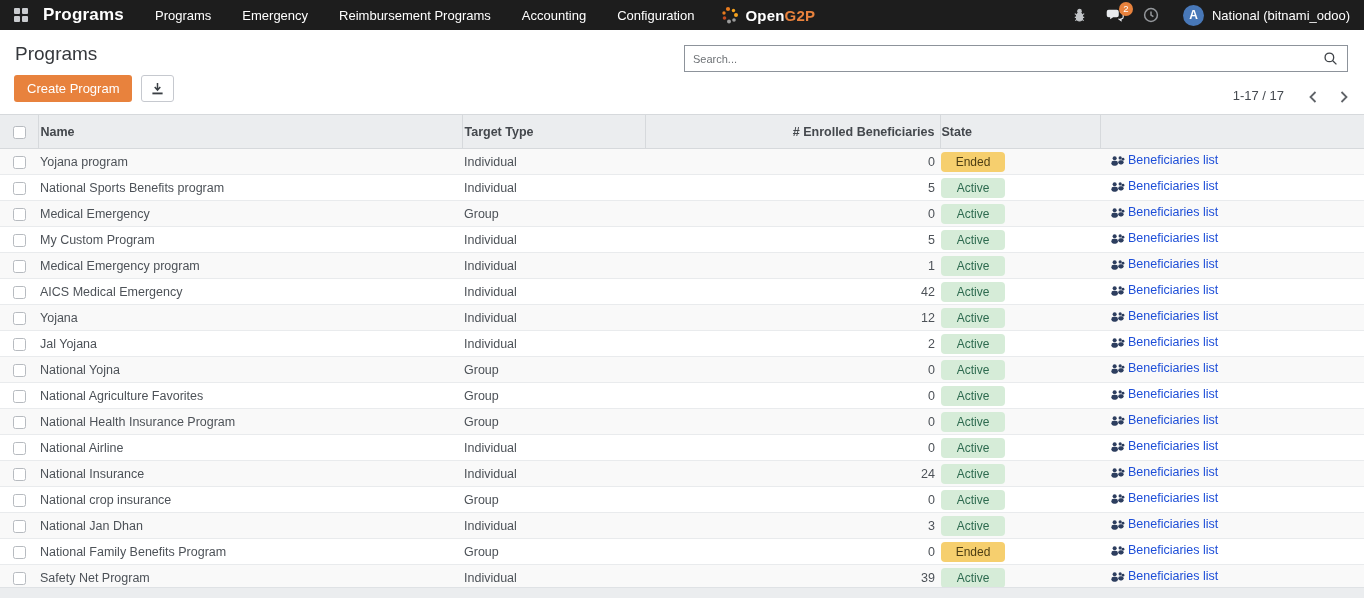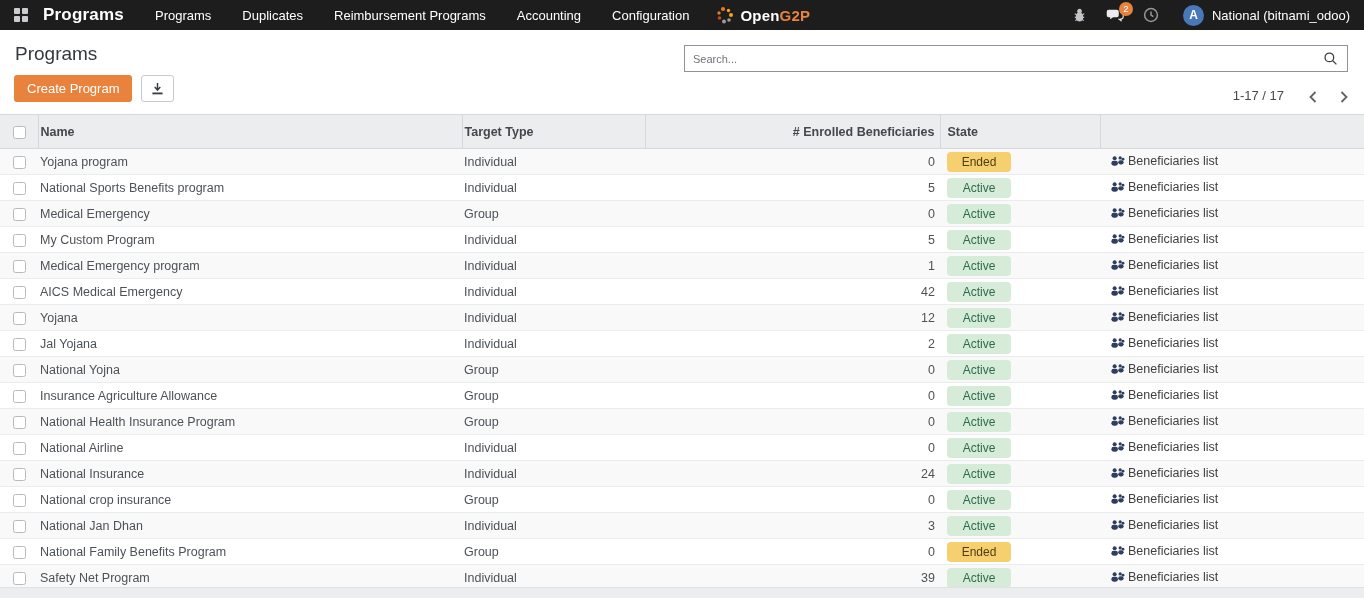--- a/index.html
+++ b/index.html
@@ -59,47 +59,47 @@
   thead th{ background:#ebedef; font-weight:700; text-align:left; height:34px;
     padding:0 4px 0 2px; border:1px solid #d6d9dc; border-left:none; color:#44484d;
     cursor:pointer; white-space:nowrap; }
   thead th:last-child{ border-right:none; cursor:default; }
   thead th.col-check{ cursor:default; }
   tbody td{ height:26px; border-top:1px solid #e9ebed; padding:0 4px 0 2px;
     overflow:hidden; white-space:nowrap; }
   tbody tr{ cursor:pointer; }
   tbody tr:nth-child(odd){ background:#f9f9f9; }
   td.num, th.num{ text-align:right; padding-right:5px; }
-  th.col-state, td.col-state{ padding-left:7px; }
+  th.col-state, td.col-state{ padding-left:1px; }
   .cb{ appearance:none; -webkit-appearance:none; width:13px; height:13px;
     border:1px solid #b7bbc0; border-radius:2.5px; background:#fff; margin:0 0 0 11px;
     vertical-align:middle; cursor:pointer; display:inline-block; }
   .badge{ display:inline-block; min-width:64px; text-align:center; border-radius:4px;
     padding:4px 10px; font-size:12px; font-weight:500; line-height:1; }
   .badge-active{ background:var(--state-active-bg,#d6ecd8); color:var(--state-active-text,#2d6a4f); }
   .badge-ended{ background:var(--state-ended-bg,#f6cf6e); color:var(--state-ended-text,#4d3e14); }
   td.benef{ padding-left:10px; }
-  .benef-link{ display:inline-flex; align-items:center; gap:3px; color:#404040; cursor:pointer; }
+  .benef-link{ display:inline-flex; align-items:flex-end; gap:3px; color:#1d4ed8; cursor:pointer; }
   .bottom-strip{ position:absolute; left:0; right:0; bottom:0; height:11px;
     background:#ebedef; border-top:1px solid #dfe2e5; }
 </style>
 </head>
 <body>
 
 <div class="topbar">
   <div class="apps-icon">
     <span></span>
       <span></span>
       <span></span>
       <span></span>
   </div>
   <div class="brand">Programs</div>
   <div class="menu">
       <div class="menu-item">Programs</div>
-      <div class="menu-item">Duplicates</div>
+      <div class="menu-item">Emergency</div>
       <div class="menu-item">Reimbursement Programs</div>
       <div class="menu-item">Accounting</div>
       <div class="menu-item">Configuration</div>
     </div>
 
   <div class="logo">
     <svg width="19" height="19" viewBox="0 0 19 19">
       <circle cx="7" cy="3" r="2.1" fill="#e87b1e"></circle>
       <circle cx="12.5" cy="4.5" r="1.7" fill="#f6a21d"></circle>
       <circle cx="15" cy="9" r="2.0" fill="#f6a21d"></circle>
@@ -404,21 +404,21 @@
           <circle cx="17.4" cy="4.6" r="1.8"></circle>
         </svg>
         <span>Beneficiaries list</span>
       </span>
     </td>
   </tr>
       <tr>
     <td>
       <input type="checkbox" class="cb" style="">
     </td>
-    <td>Insurance Agriculture Allowance</td>
+    <td>National Agriculture Favorites</td>
     <td>Group</td>
     <td class="num">0</td>
     <td class="col-state">
       <span class="badge badge-active">Active</span>
     </td>
     <td class="benef">
       <span class="benef-link">
         <svg width="15" height="12" viewBox="0 0 20 14" fill="#2d3e5f">
           <circle cx="6.2" cy="3.4" r="2.7"></circle>
           <rect x="1.8" y="6.8" width="8.8" height="6.4" rx="3.1"></rect>

